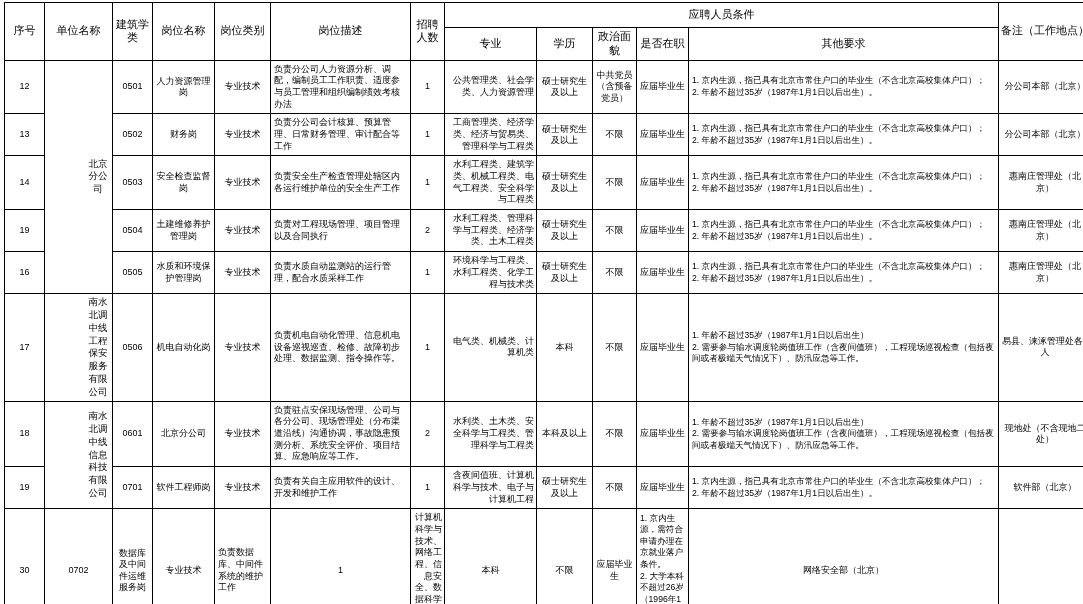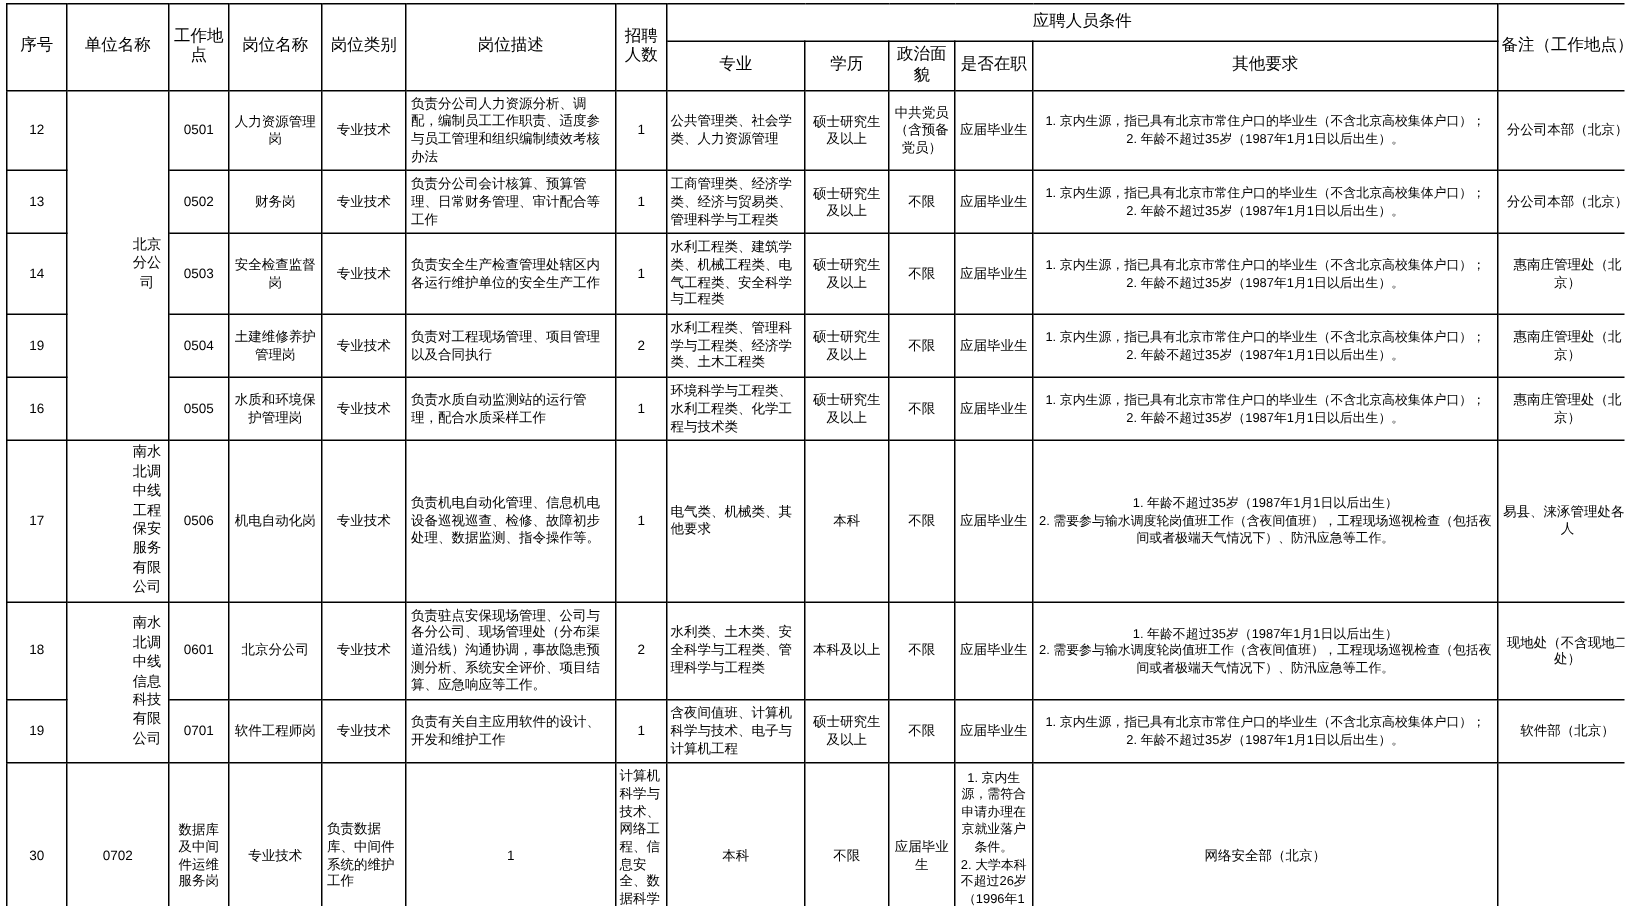--- a/index.html
+++ b/index.html
@@ -36,27 +36,27 @@
     font-size:11px;
     height:20px;
   }
   td.desc{
     text-align:left;
     font-size:9px;
     line-height:1.3;
     padding:3px 3px;
   }
   td.other{
-    text-align:center;
+    text-align:left;
     font-size:8.6px;
     line-height:1.35;
     padding:3px 3px;
   }
   td.major{
-    text-align:left;
+    text-align:right;
     font-size:9px;
     line-height:1.3;
     padding:3px 2px;
   }
   td.small{font-size:9px;}
   td.unit{font-size:9.5px;line-height:1.35;padding-left:41px;}
   td.remark{font-size:9px;}
   .total-row td{height:26px;font-size:11px;}
   col.c-seq{width:40px;}
   col.c-unit{width:68px;}
@@ -89,21 +89,21 @@
       <col class="c-edu">
         <col class="c-party">
         <col class="c-fresh">
         <col class="c-other">
       <col class="c-remark">
     </colgroup>
     <thead>
       <tr>
         <th rowspan="2">序号</th>
         <th rowspan="2">单位名称</th>
-        <th rowspan="2">工作地点</th>
+        <th rowspan="2">建筑学类</th>
         <th rowspan="2">岗位名称</th>
         <th rowspan="2">岗位类别</th>
         <th rowspan="2">岗位描述</th>
         <th rowspan="2">招聘人数</th>
         <th colspan="5">应聘人员条件</th>
         <th rowspan="2">备注（工作地点）</th>
       </tr>
       <tr>
         <th>专业</th>
         <th>学历</th>
@@ -185,21 +185,21 @@
           <td class="remark">惠南庄管理处（北京）</td>
         </tr>
         <tr>
           <td class="small">17</td>
           <td class="unit" rowspan="1">南水北调中线工程保安服务有限公司</td>
           <td class="small">0506</td>
           <td class="small">机电自动化岗</td>
           <td class="small">专业技术</td>
           <td class="desc">负责机电自动化管理、信息机电设备巡视巡查、检修、故障初步处理、数据监测、指令操作等。</td>
           <td class="small">1</td>
-          <td class="major">电气类、机械类、其他要求</td>
+          <td class="major">电气类、机械类、计算机类</td>
           <td class="small">本科</td>
           <td class="small">不限</td>
           <td class="small">应届毕业生</td>
           <td class="other">1. 年龄不超过35岁（1987年1月1日以后出生）<br>2. 需要参与输水调度轮岗值班工作（含夜间值班），工程现场巡视检查（包括夜间或者极端天气情况下）、防汛应急等工作。</td>
           <td class="remark">易县、涞涿管理处各1人</td>
         </tr>
         <tr>
           <td class="small">18</td>
           <td class="unit" rowspan="2">南水北调中线信息科技有限公司</td>
           <td class="small">0601</td>

